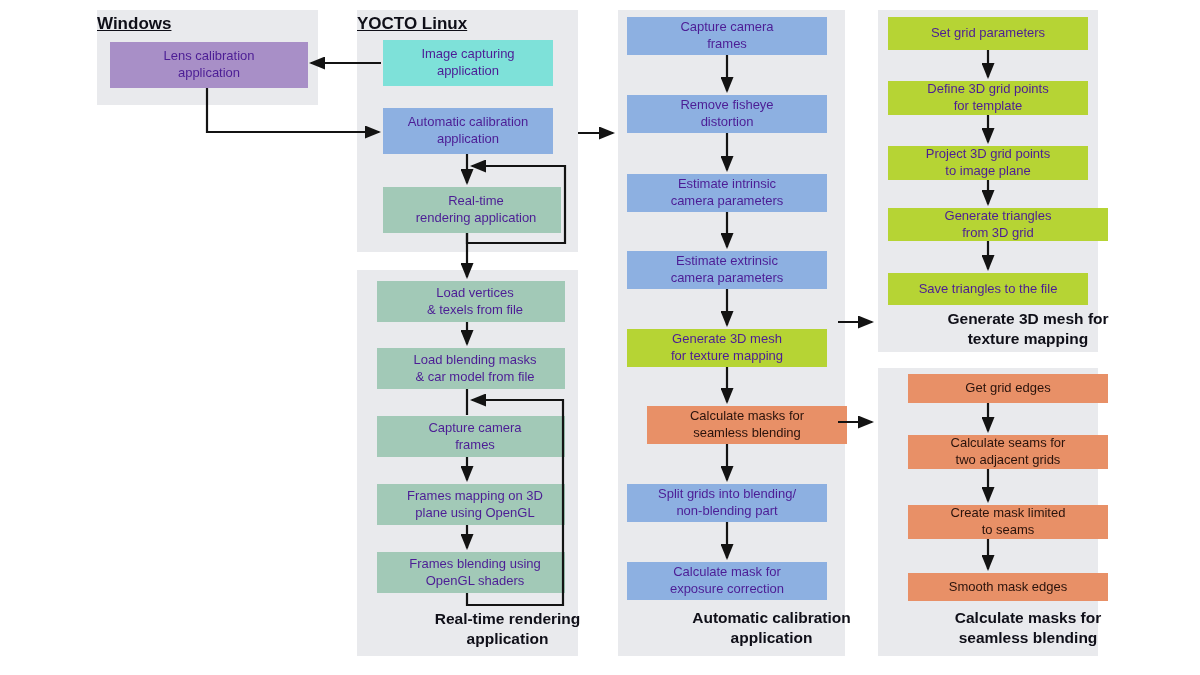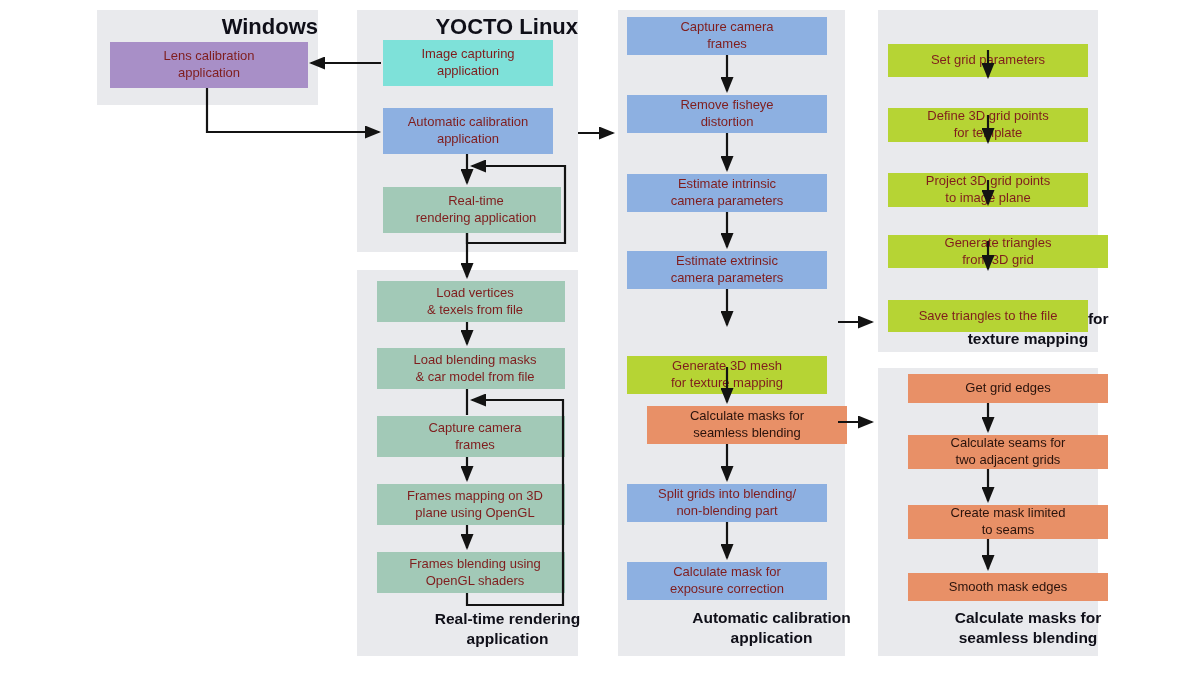--- a/index.html
+++ b/index.html
@@ -3,29 +3,29 @@
 <meta charset="utf-8">
 <style>
   :root{
     --panel:#e9eaed; --purple:#a88fc7; --cyan:#7ee1d9; --blue:#8db0e1;
     --teal:#a2c9b7; --lime:#b6d434; --orange:#e89067; --arrow:#131313;
   }
   html,body{margin:0;padding:0;background:#ffffff;}
   body{font-family:"Liberation Sans", sans-serif;}
   .canvas{position:relative;width:1200px;height:675px;overflow:hidden;background:#ffffff;}
   .panel{position:absolute;background:var(--panel);}
-  .ptitle{position:absolute;font-weight:bold;font-size:22px;color:#0f0f18;text-align:right;}
+  .ptitle{position:absolute;font-weight:bold;font-size:17px;color:#0f0f18;text-align:left;text-decoration:underline;}
   .pfooter{position:absolute;font-weight:bold;font-size:15.5px;color:#0f0f18;text-align:center;line-height:1.28;white-space:pre-line;padding-left:40px;}
   .box{position:absolute;display:flex;align-items:center;justify-content:center;
-       text-align:center;font-size:13px;line-height:1.28;color:#7f1d1d;white-space:pre-line;}
+       text-align:center;font-size:13px;line-height:1.28;color:#4c1d95;white-space:pre-line;}
   .purple{background:var(--purple);}
   .cyan{background:var(--cyan);}
   .blue{background:var(--blue);}
   .teal{background:var(--teal);padding-left:8px;}
-  .lime{background:var(--lime);margin-top:27px;}
+  .lime{background:var(--lime);}
   .orange{background:var(--orange);color:#2a130c;margin-left:20px;}
   .arrows{position:absolute;left:0;top:0;pointer-events:none;}
   .arrows path{stroke:var(--arrow);}
   .arrows marker path{fill:var(--arrow);stroke:none;}
 </style>
 </head>
 <body>
 
 <div class="canvas">
 

